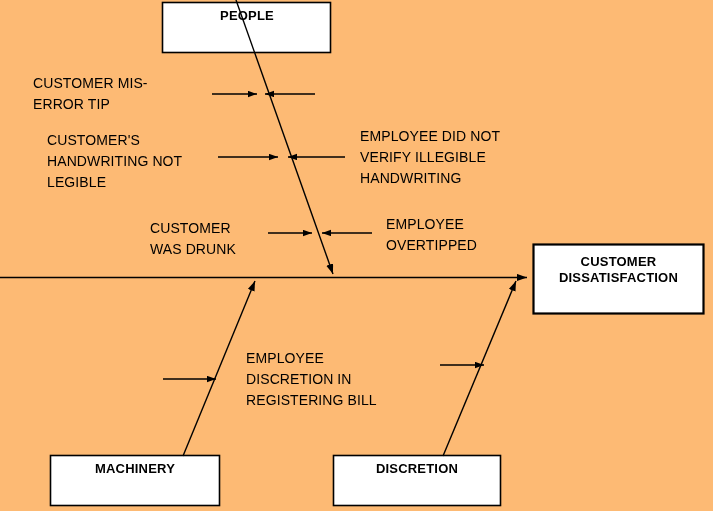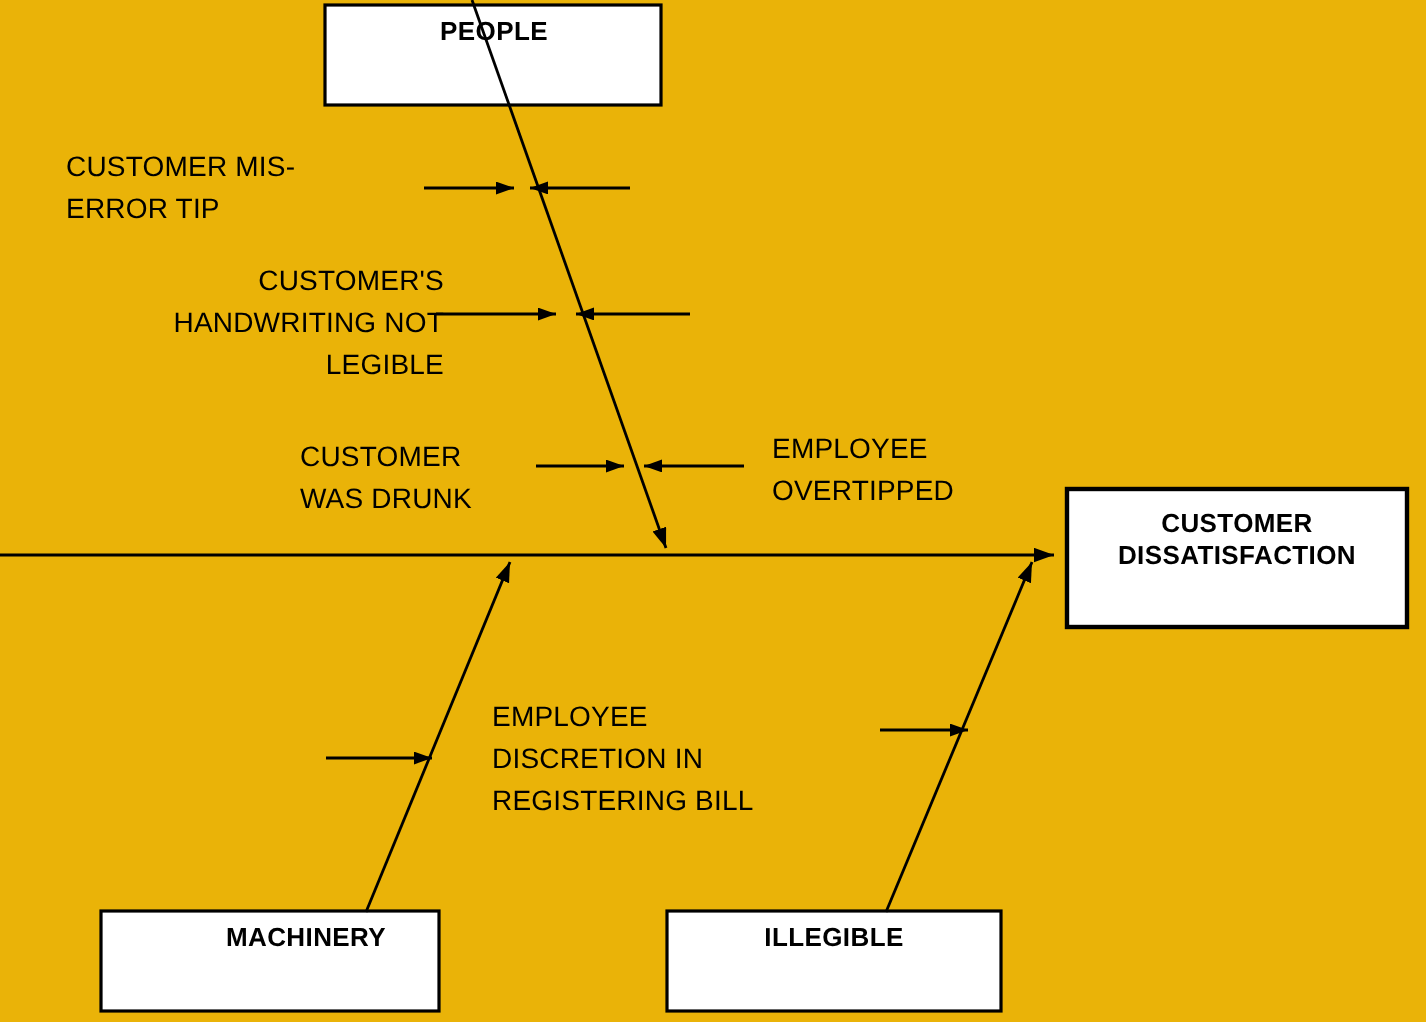--- a/index.html
+++ b/index.html
@@ -9,21 +9,21 @@
     background: #ffffff;
   }
   body {
     font-family: "Liberation Sans", sans-serif;
     color: #000000;
   }
   #canvas {
     position: relative;
     width: 713px;
     height: 511px;
-    background: #eab308;
+    background: #fdba74;
     overflow: hidden;
   }
   #diagram-svg {
     position: absolute;
     left: 0;
     top: 0;
     width: 713px;
     height: 511px;
   }
   .box-label {
@@ -88,41 +88,44 @@
 
     <line x1="163" y1="379" x2="216" y2="379" stroke="#000000" stroke-width="1.4" marker-end="url(#arrowR)"></line>
 
     <line x1="440" y1="365" x2="484" y2="365" stroke="#000000" stroke-width="1.4" marker-end="url(#arrowR)"></line>
   </svg>
 
   <div class="box-text-wrap" style="left:162px; top:8px; width:170px;">
     <span class="box-label">PEOPLE</span>
   </div>
 
-  <div class="box-text-wrap" style="left:50px; top:461px; width:170px;padding-left:18px;">
+  <div class="box-text-wrap" style="left:50px; top:461px; width:170px;">
     <span class="box-label">MACHINERY</span>
   </div>
 
   <div class="box-text-wrap" style="left:333px; top:461px; width:168px;">
-    <span class="box-label">ILLEGIBLE</span>
+    <span class="box-label">DISCRETION</span>
   </div>
 
   <div class="box-text-wrap" style="left:533px; top:254px; width:171px;">
     <span class="box-label">CUSTOMER
 DISSATISFACTION</span>
   </div>
 
   <div class="cause-label" style="left:33px; top:73px; width:180px;">CUSTOMER MIS-
 ERROR TIP</div>
 
 
-  <div class="cause-label" style="left:47px; top:130px; width:175px;text-align:right;">CUSTOMER'S
+  <div class="cause-label" style="left:47px; top:130px; width:175px;">CUSTOMER'S
 HANDWRITING NOT
 LEGIBLE</div>
 
+  <div class="cause-label" style="left:360px; top:126px; width:180px;">EMPLOYEE DID NOT
+VERIFY ILLEGIBLE
+HANDWRITING</div>
 
   <div class="cause-label" style="left:150px; top:218px; width:140px;">CUSTOMER
 WAS DRUNK</div>
 
   <div class="cause-label" style="left:386px; top:214px; width:140px;">EMPLOYEE
 OVERTIPPED</div>
 
 
   <div class="cause-label" style="left:246px; top:348px; width:165px;">EMPLOYEE
 DISCRETION IN

